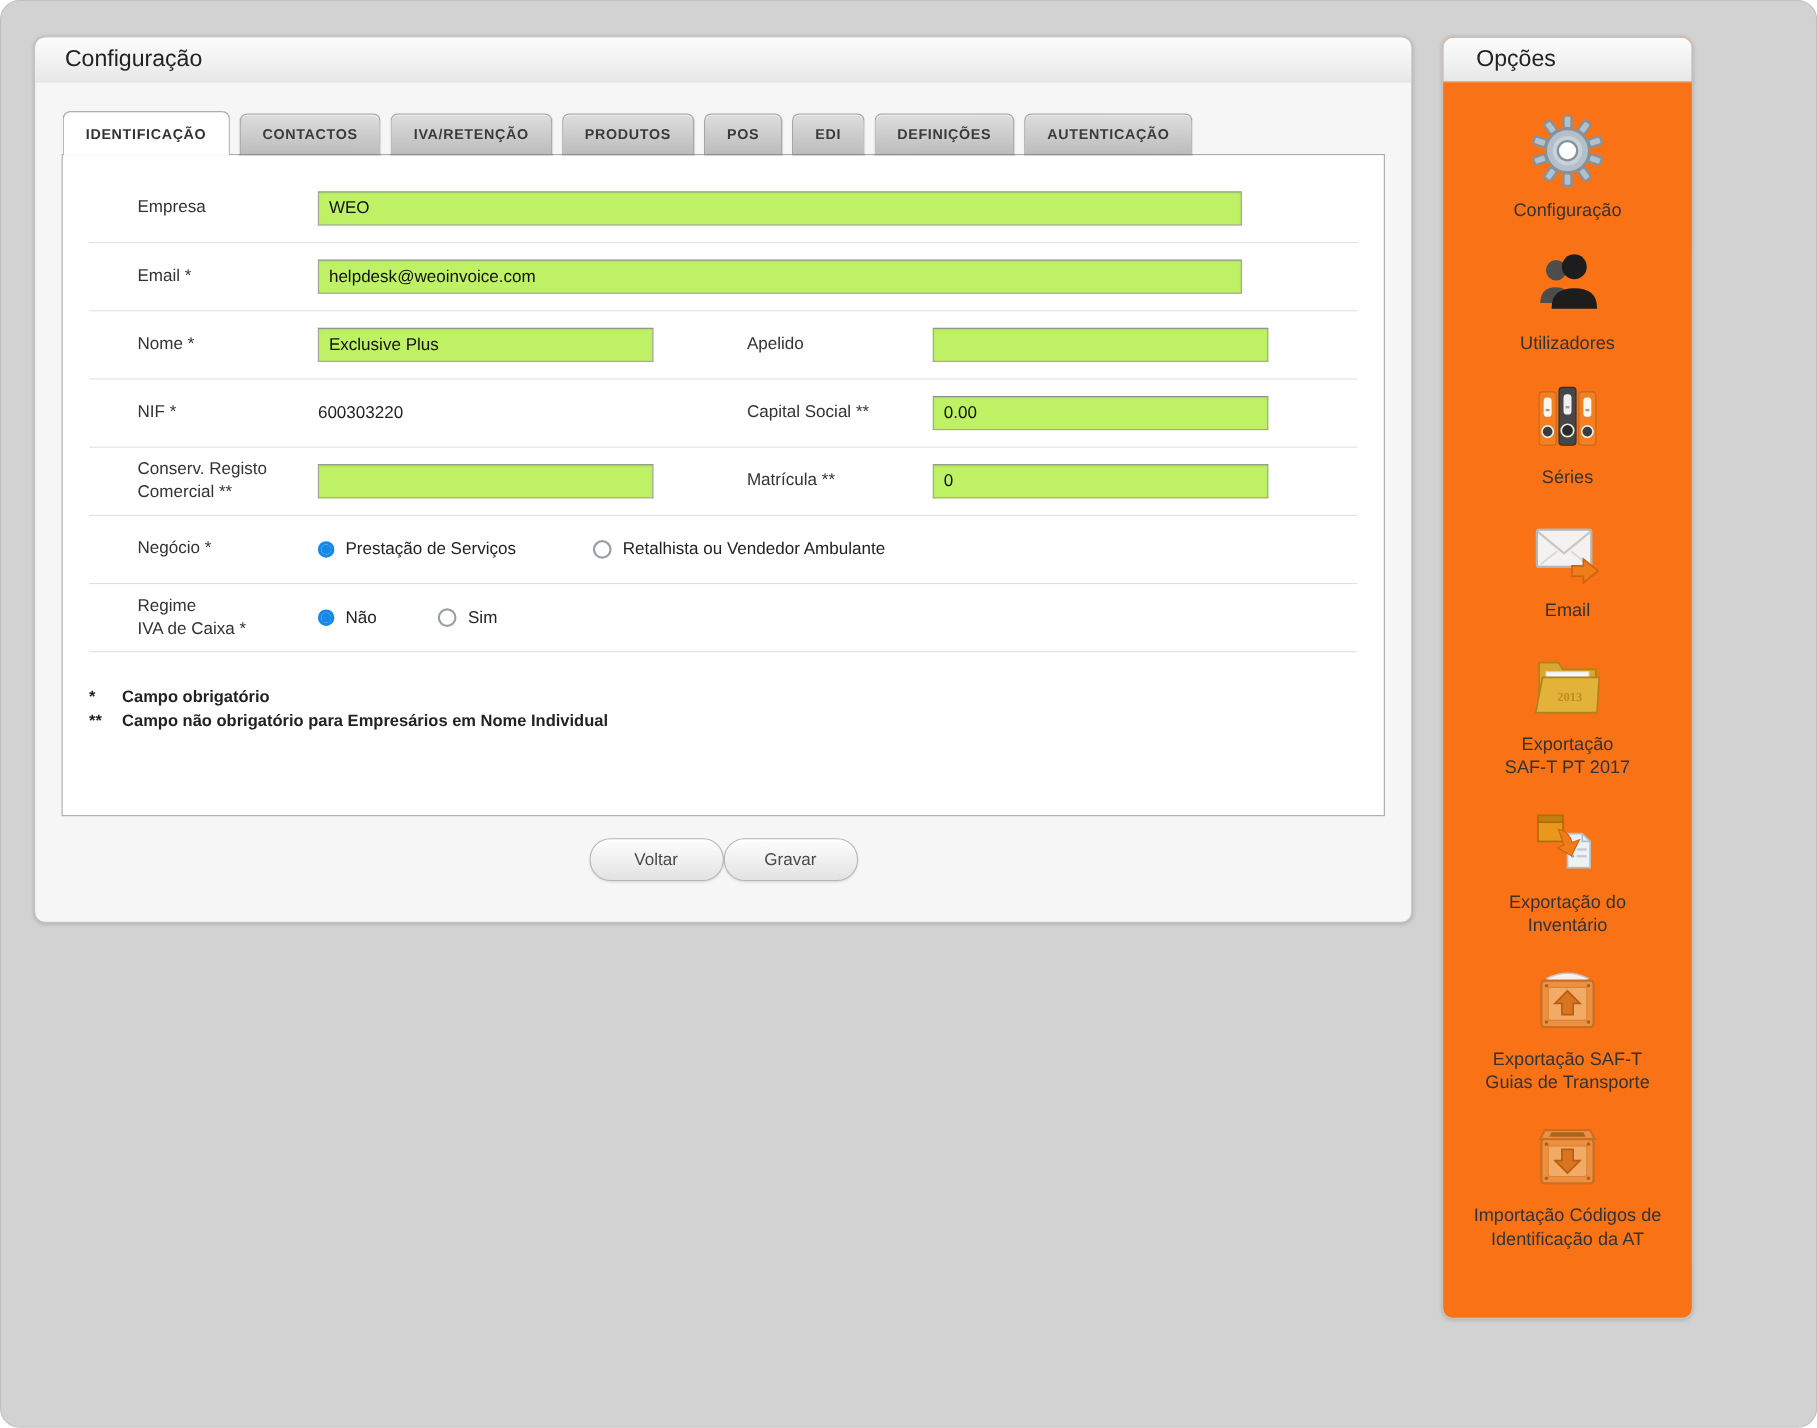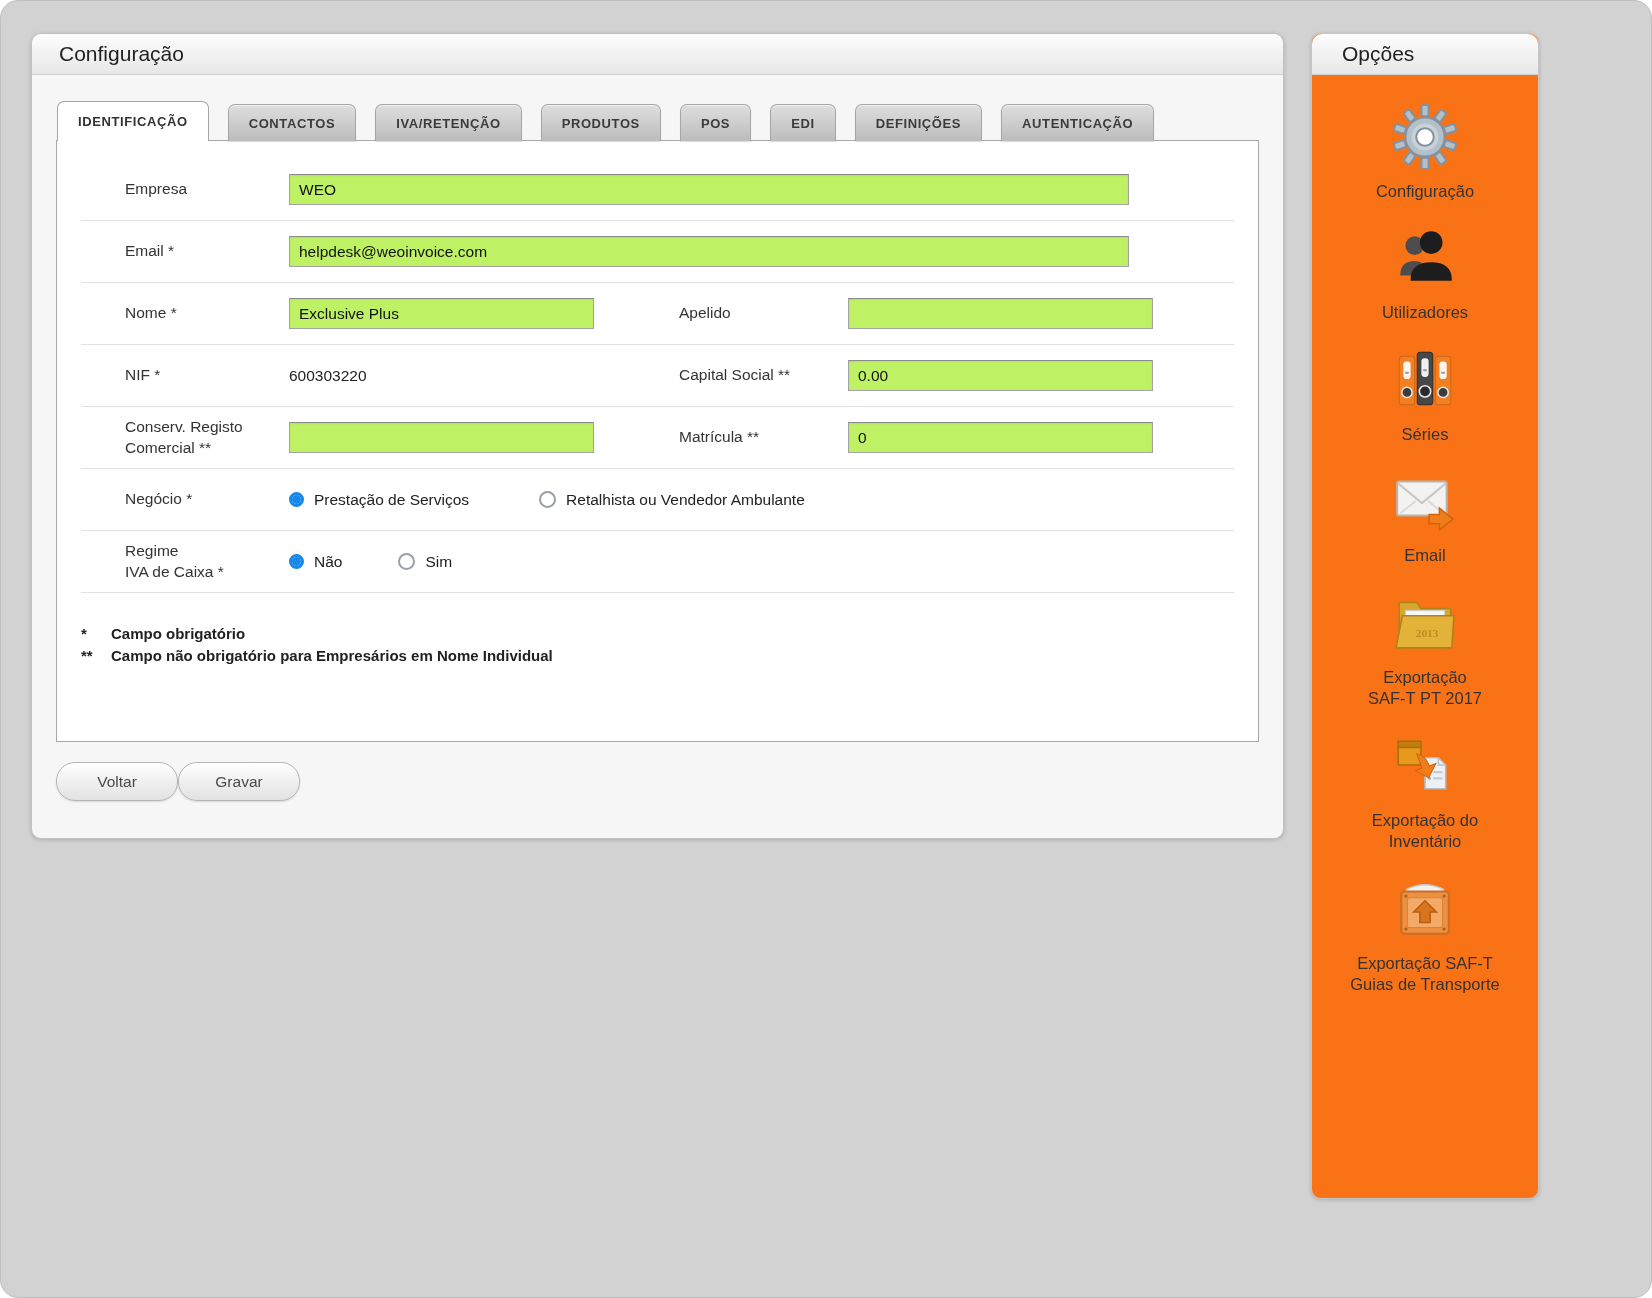--- a/index.html
+++ b/index.html
@@ -18,21 +18,21 @@
   }
   .panel-header {
     height:41px; display:flex; align-items:center; padding-left:27px;
     background:linear-gradient(#fdfdfd,#e7e7e7);
     border-bottom:1px solid #cfcfcf; border-radius:10px 10px 0 0;
     font-size:21px; color:#222;
   }
   .panel-content { position:relative; padding:26px 24px 0 24px; }
 
   
-  .tabs { display:flex; align-items:flex-end; gap:19px; position:relative; z-index:2; margin-bottom:-1px; padding-left:1px; }
+  .tabs { display:flex; align-items:center; gap:9px; position:relative; z-index:2; margin-bottom:-1px; padding-left:1px; }
   .tab {
     padding:0 20px; height:37px; display:flex; align-items:center;
     background:linear-gradient(#dedede,#bcbcbc);
     border:1px solid #a6a6a6; border-bottom:none; border-radius:7px 7px 0 0;
     font-size:13px; font-weight:bold; letter-spacing:.6px; color:#3b3b3b;
     box-shadow:inset 0 1px 0 rgba(255,255,255,.65), 0 1px 1px rgba(0,0,0,.15);
     cursor:pointer; white-space:nowrap;
   }
   .tab.active {
     height:40px; background:#fff; color:#333;
@@ -74,21 +74,21 @@
   .radio.checked .dot { width:9px; height:9px; border-radius:50%; background:#1787e8; }
   .radio.unchecked { width:17px; height:17px; border:2px solid #9aa0a8; background:#fff; }
   .radio-label { margin-left:10px; font-size:15.5px; color:#222; }
 
   
   .notes { margin:30px 0 0 24px; }
   .note-row { display:flex; font-size:15px; font-weight:bold; color:#222; line-height:1.45; }
   .note-marker { width:30px; }
 
   
-  .actions { display:flex; margin-top:20px; }
+  .actions { display:flex; justify-content:center; margin-top:20px; }
   .btn {
     min-width:122px; height:39px; border-radius:19px;
     border:1px solid #b5b5b5; background:linear-gradient(#fefefe,#e2e2e2);
     font-family:"Liberation Sans", sans-serif; font-size:15.5px; color:#4a4a4a;
     box-shadow:0 1px 2px rgba(0,0,0,.12), inset 0 1px 0 #fff;
     cursor:pointer;
   }
 
   
   .sidebar {
@@ -342,17 +342,34 @@
               <circle cx="50.5" cy="19.5" r="1.6" fill="#b25f17"></circle>
             <circle cx="13.5" cy="51.5" r="1.6" fill="#b25f17"></circle>
               <circle cx="50.5" cy="51.5" r="1.6" fill="#b25f17"></circle>
             <path d="M32 24 L43 35 h-6 v10 h-10 V35 h-6 Z" fill="#d9741f" stroke="#b85e12" stroke-width="1.5"></path>
           </svg>
         </span>
         <span class="side-label">Exportação SAF-T
 Guias de Transporte</span>
       </div>
 
+      <div class="side-item">
+        <span class="ic">
+          <svg viewBox="0 0 64 64">
+            <path d="M12 9 h40 l4 8 H8 Z" fill="#ed9140" stroke="#c96f24" stroke-width="2"></path>
+            <path d="M18 11 h28 l2 4 H16 Z" fill="#a8661c"></path>
+            <rect x="9" y="17" width="46" height="39" rx="3" fill="#ed9140" stroke="#c96f24" stroke-width="2"></rect>
+            <rect x="15" y="23" width="34" height="27" rx="2" fill="#f3aa66" stroke="#d98438"></rect>
+            <circle cx="13.5" cy="21.5" r="1.6" fill="#b25f17"></circle>
+              <circle cx="50.5" cy="21.5" r="1.6" fill="#b25f17"></circle>
+            <circle cx="13.5" cy="51.5" r="1.6" fill="#b25f17"></circle>
+              <circle cx="50.5" cy="51.5" r="1.6" fill="#b25f17"></circle>
+            <path d="M32 47 L21 36 h6 V26 h10 v10 h6 Z" fill="#d9741f" stroke="#b85e12" stroke-width="1.5"></path>
+          </svg>
+        </span>
+        <span class="side-label">Importação Códigos de
+Identificação da AT</span>
+      </div>
 
     </div>
   </div>
 
 </div>
 
 </body></html>

